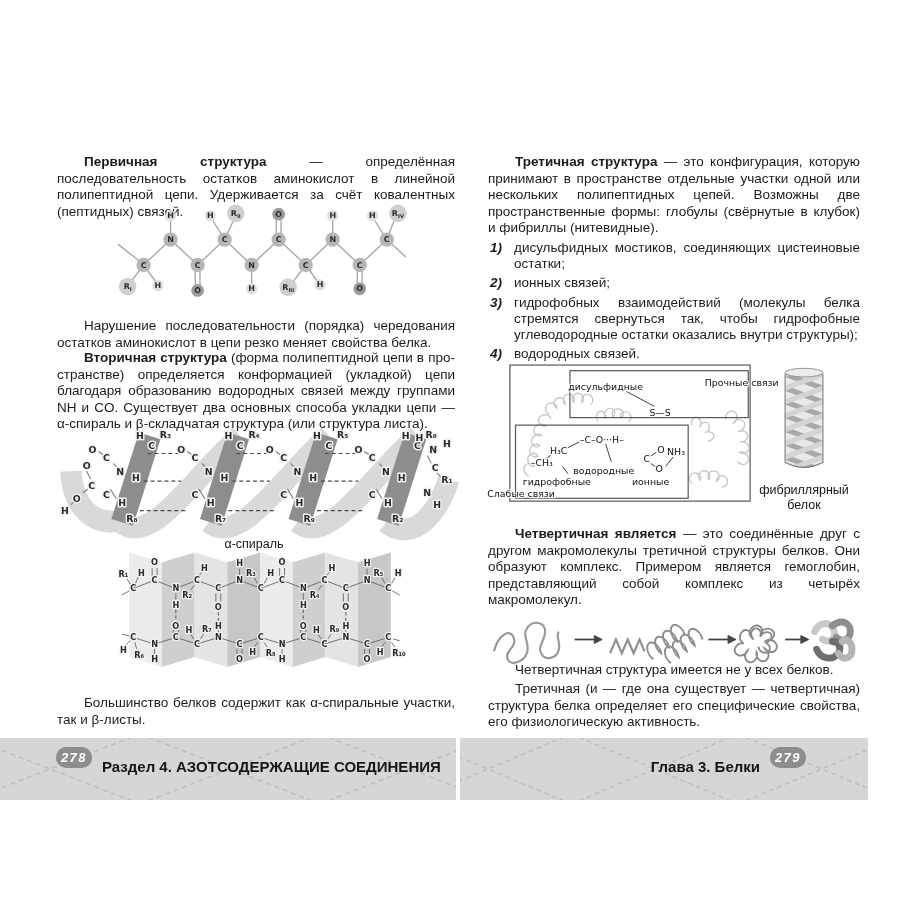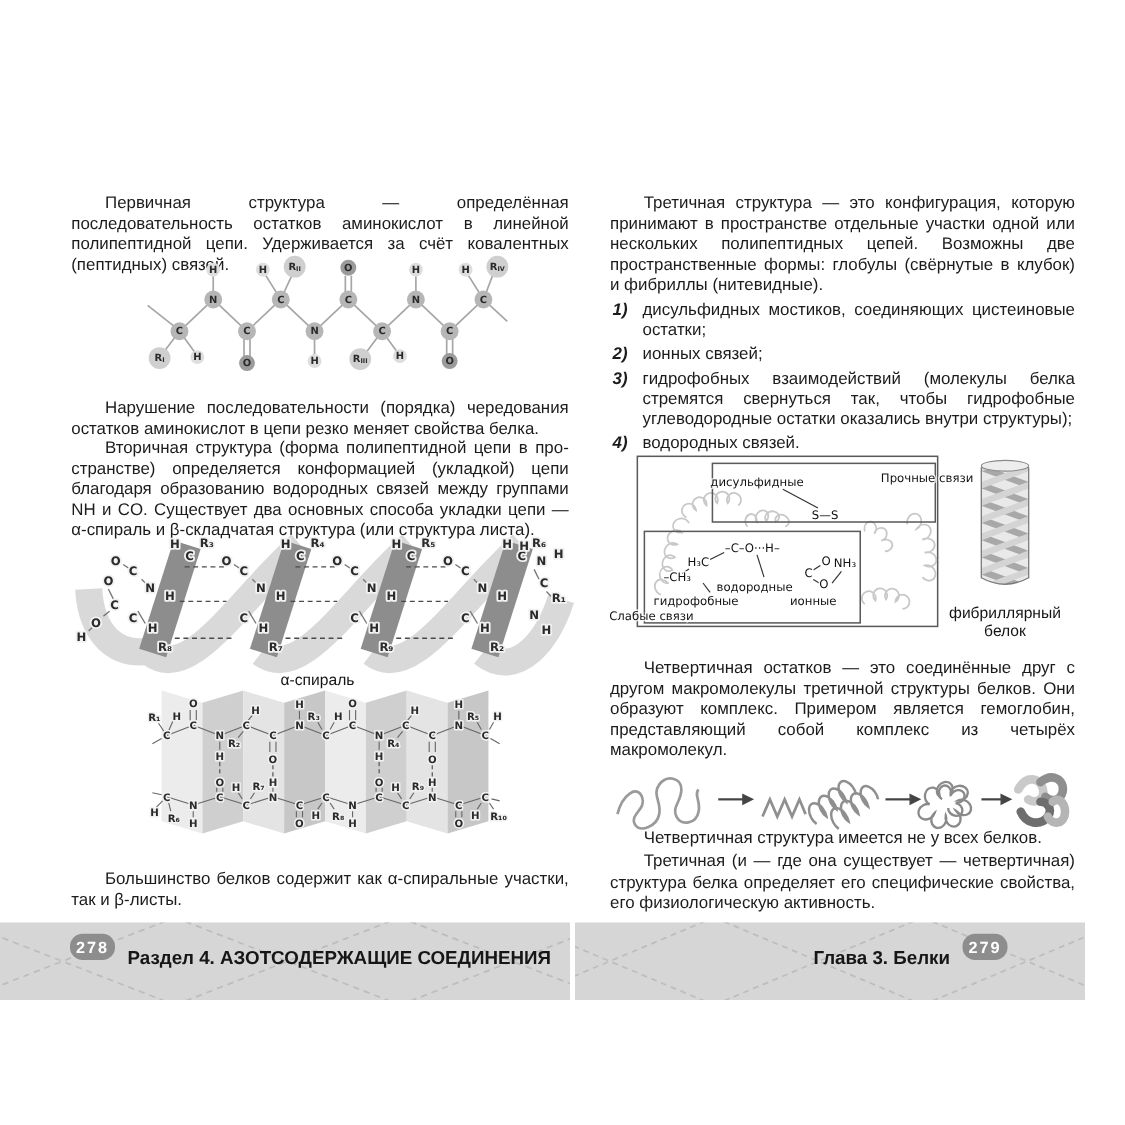--- a/index.html
+++ b/index.html
@@ -3,21 +3,21 @@
 <meta charset="utf-8">
 <style>
   html,body{margin:0;padding:0;}
   body{width:900px;height:900px;background:#ffffff;position:relative;overflow:hidden;
        font-family:"Liberation Sans","DejaVu Sans",sans-serif;color:#1c1c1c;}
   .col{position:absolute;top:0;height:740px;}
   #col-left{left:57px;width:398px;}
   #col-right{left:488px;width:372px;}
   .para{position:absolute;margin:0;width:100%;font-size:13.5px;line-height:16.5px;
         text-align:justify;text-indent:27px;}
-  .b1{font-weight:normal;}
+  .b1{font-weight:bold;}
   .caption{position:absolute;font-size:12.5px;text-align:center;color:#151515;}
   .dia{position:absolute;}
   
   .tlist{position:absolute;width:100%;}
   .li{position:relative;padding-left:26px;margin-bottom:3px;font-size:13.5px;
       line-height:16.2px;text-align:justify;}
   .li .num{position:absolute;left:2px;top:0;font-weight:bold;font-style:italic;}
   
   svg{display:block;overflow:visible;}
   svg text{font-family:"DejaVu Sans",sans-serif;font-weight:bold;fill:#2a2a2a;
@@ -34,21 +34,21 @@
   #d-tert line.b{stroke:#333;stroke-width:1;}
   .coil{fill:none;stroke:#c8c8c8;stroke-width:1.5;}
   .boxline{fill:none;stroke:#5a5a5a;stroke-width:1.3;}
   
   .fstrip{position:absolute;top:738px;height:62px;background:#d6d6d6;overflow:hidden;}
   #fstrip-left{left:0;width:456px;}
   #fstrip-right{left:460px;width:408px;}
   .fpattern{position:absolute;left:0;top:0;width:100%;height:100%;}
   .fpattern line{stroke:#bdbdbd;stroke-width:1.4;stroke-dasharray:5 4;}
   .badge{position:absolute;top:9px;width:36px;height:21px;border-radius:10px;background:#8d8d8d;
-         color:#fff;font-weight:bold;font-size:13px;line-height:21px;text-align:center;letter-spacing:1.5px;}
+         color:#fff;font-weight:bold;font-size:13px;line-height:21px;text-align:center;letter-spacing:1.5px;font-style:italic;}
   .flabel{position:absolute;top:20px;font-size:15px;font-weight:bold;color:#161616;white-space:nowrap;}
 </style>
 </head>
 <body>
 
 <div class="col" id="col-left">
 
   <p class="para" style="top:154px"><span class="b1">Первичная структура</span><span> — определённая последовательность остатков аминокислот в линейной полипептидной цепи. Удер­живается за счёт ковалентных (пептидных) связей.</span></p>
 
   <svg class="dia" id="d-primary" viewBox="0 0 380 122" style="top:203px;left:50px;width:302px;height:97px">
@@ -459,21 +459,21 @@
         <line x1="64" y1="90" x2="10" y2="110"></line>
           <line x1="64" y1="106" x2="10" y2="126"></line>
       </g>
     </g>
     <path d="M15,12 Q37,2 59,12 L59,114 Q37,126 15,114 Z" fill="none" stroke="#7a7a7a" stroke-width="1.2"></path>
     <ellipse cx="37" cy="10" rx="22" ry="5" fill="#ededed" stroke="#8a8a8a" stroke-width="1"></ellipse>
   </svg>
 
   <div class="caption" style="top:483px;left:258px;width:116px;line-height:15px">фибриллярный белок</div>
 
-  <p class="para" style="top:526px"><span class="b1">Четвертичная остатков</span><span> — это соединённые друг с дру­гом макромолекулы третичной структуры белков. Они обра­зуют комплекс. Примером является гемоглобин, представляю­щий собой комплекс из четырёх макромолекул.</span></p>
+  <p class="para" style="top:526px"><span class="b1">Четвертичная является</span><span> — это соединённые друг с дру­гом макромолекулы третичной структуры белков. Они обра­зуют комплекс. Примером является гемоглобин, представляю­щий собой комплекс из четырёх макромолекул.</span></p>
 
 
   <svg class="dia" id="d-scheme" viewBox="0 0 370 62" style="top:608px;left:2px;width:364px;height:61px">
     <g fill="none">
       <path d="M4,44 C8,28 20,20 24,30 C28,40 14,44 18,52 C22,60 36,54 38,44 C40,34 32,28 38,20 C44,12 56,14 56,24 C56,34 48,38 52,46 C56,54 68,52 70,42 C72,34 66,28 70,24" stroke="#9a9a9a" stroke-width="2.2"></path>
     </g>
     <g stroke="#444" fill="#444">
       <line x1="86" y1="32" x2="106" y2="32" stroke-width="1.8"></line>
         <polygon points="106,28 114,32 106,36"></polygon>
     </g>

